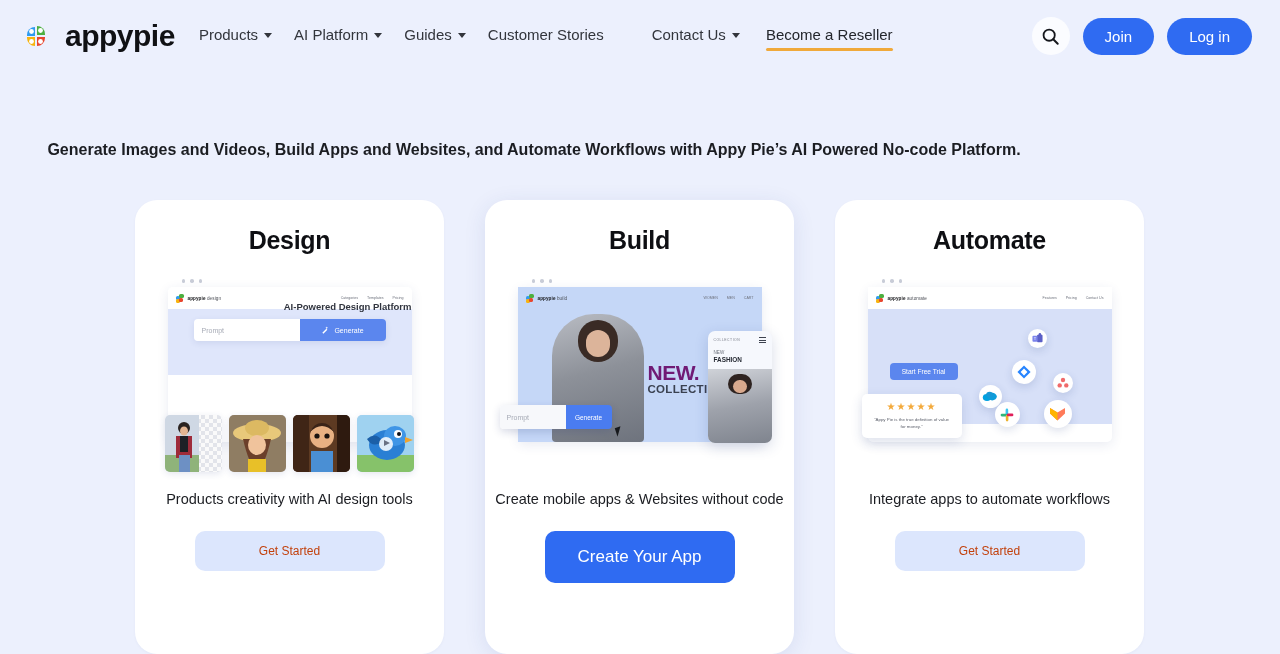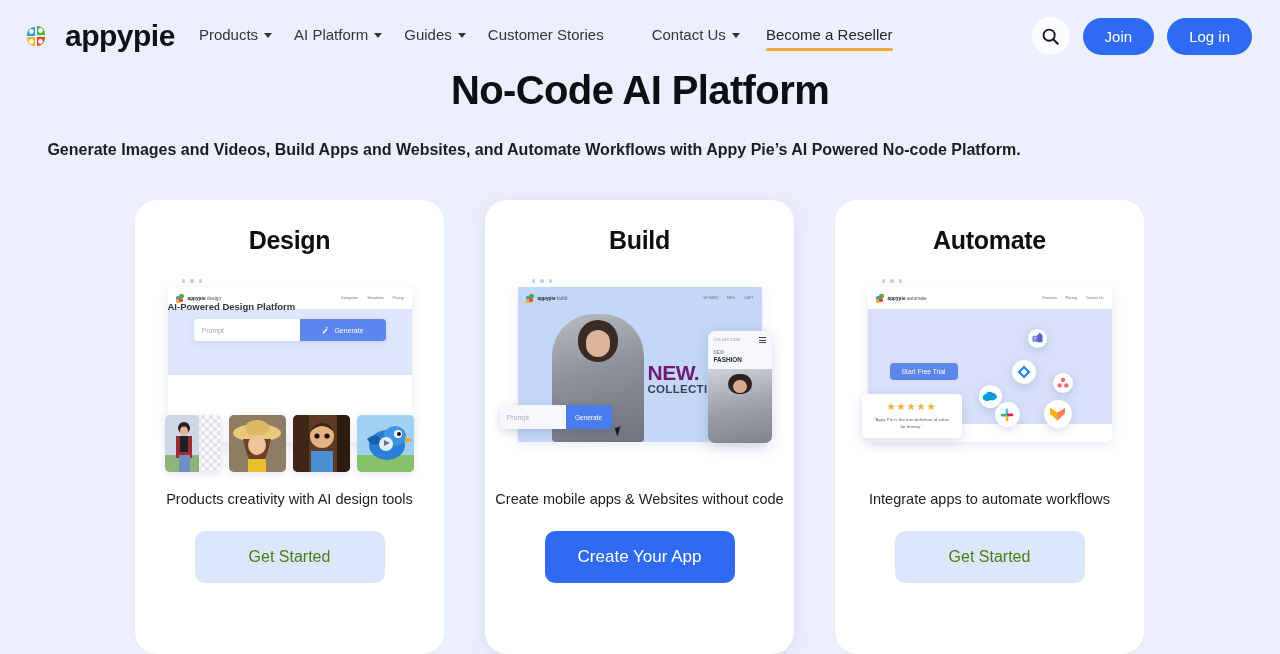--- a/index.html
+++ b/index.html
@@ -79,21 +79,21 @@
 
   .art { width: 260px; height: 195px; margin-top: 20px; position: relative; }
   .card-caption {
     font-size: 14.5px; color: #1b1d22; text-align: center; line-height: 23px;
     margin-top: 18px; width: 290px;
   }
   .cta {
     margin-top: 20px; border: none; border-radius: 10px; cursor: pointer;
     font-family: "Liberation Sans", sans-serif;
   }
-  .cta.soft { width: 190px; height: 52px; background: #dce6fd; color: #4d7c0f; font-size: 16px; }
+  .cta.soft { width: 190px; height: 40px; background: #dce6fd; color: #c2410c; font-size: 12px; }
   .cta.solid { width: 190px; height: 52px; background: #2f6bf2; color: #fff; font-size: 17px; }
 
   
   .browser { position:absolute; inset:0; }
   .dots { position:absolute; top:4px; left:22px; display:flex; gap:5px; }
   .dots i { width:3.5px; height:3.5px; border-radius:50%; background:#c9cdd8; display:block; }
   .bwin {
     position:absolute; top:12px; left:8px; right:8px; bottom:28px;
     background:#fff; border-radius:5px; overflow:hidden;
     box-shadow:0 3px 12px rgba(40,60,130,0.10);
@@ -106,21 +106,21 @@
   .bmark i:nth-child(2){ left:3.5px; top:0; background:#4caf3f; }
   .bmark i:nth-child(3){ left:0.4px; top:5px; background:#f6b40e; }
   .bmark i:nth-child(4){ left:3.4px; top:4px; background:#e8462e; }
   .bname { font-size:4.6px; font-weight:700; color:#15161a; letter-spacing:0.1px; }
   .bname em { font-style:normal; font-weight:400; color:#4a4d55; }
   .bmenu { margin-left:auto; display:flex; gap:9px; }
   .bmenu span { font-size:3.6px; color:#6d717c; }
 
   
   .d-body { position:absolute; left:0; right:0; top:22px; height:66px; background:#dfe6fb; }
-  .d-head { position:absolute; top:14px; left:0; right:0; text-align:left; font-size:9.5px; font-weight:600; color:#31353f; }
+  .d-head { position:absolute; top:14px; left:0; right:0; text-align:right; font-size:9.5px; font-weight:600; color:#31353f; }
   .d-row { position:absolute; top:32px; left:26px; right:26px; height:22px; display:flex;
            border-radius:4px; overflow:hidden; box-shadow:0 2px 6px rgba(40,60,130,0.10); }
   .d-input { flex:1; background:#fff; display:flex; align-items:center; padding-left:8px; font-size:7px; color:#a7abb6; }
   .d-gen { width:86px; background:#5b86ee; color:#fff; font-size:7px; display:flex; align-items:center; justify-content:center; gap:5px; }
   .thumbs { position:absolute; left:0; right:0; bottom:-2px; display:flex; gap:7px; justify-content:center; }
   .thumb { width:57px; height:57px; border-radius:5px; overflow:hidden; position:relative;
            box-shadow:0 2px 7px rgba(40,60,130,0.12); background:#d6d9e2; }
   .thumb .play { position:absolute; left:50%; top:50%; transform:translate(-50%,-50%);
                  width:14px; height:14px; border-radius:50%; background:rgba(255,255,255,.85); }
   .thumb .play::after{ content:""; position:absolute; left:5px; top:3.6px;
@@ -229,21 +229,20 @@
         <svg width="19" height="19" viewBox="0 0 20 20">
           <circle cx="8.6" cy="8.6" r="5.9" fill="none" stroke="#15171c" stroke-width="1.9"></circle>
           <line x1="12.9" y1="12.9" x2="17.6" y2="17.6" stroke="#15171c" stroke-width="2.1" stroke-linecap="round"></line>
         </svg>
       </button>
       <button class="pill">Join</button>
       <button class="pill">Log in</button>
     </div>
   </div>
 
-  <div class="hero-title">No-Code AI Platform</div>
   <div class="hero-sub">Generate Images and Videos, Build Apps and Websites, and Automate Workflows with Appy Pie’s AI Powered No-code Platform.</div>
 
   <div class="cards">
 
     <div class="card">
       <div class="card-title">Design</div>
 
       <div class="art">
         <div class="browser">
           <div class="dots">

